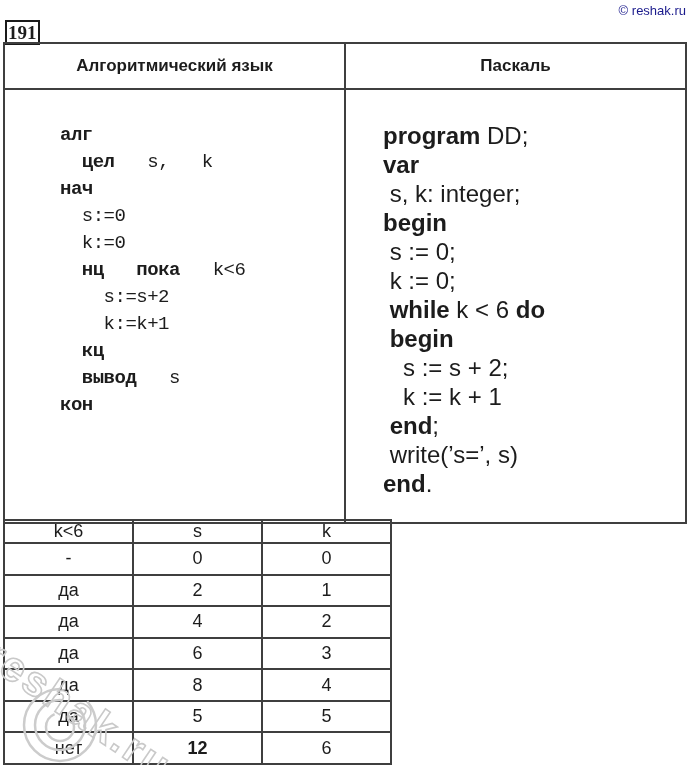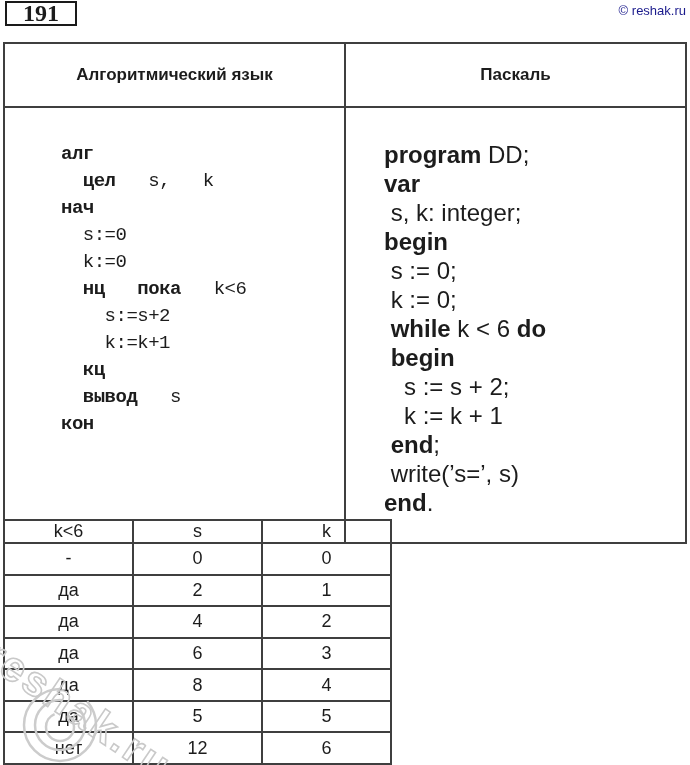--- a/index.html
+++ b/index.html
@@ -6,51 +6,51 @@
   .page{
     position:relative;
     width:690px;height:765px;
     background:#ffffff;
     overflow:hidden;
     color:#1c1c1c;
     font-family:"Liberation Sans",sans-serif;
   }
   
   .problem-number{
-    position:absolute;left:5px;top:1px;
+    position:absolute;left:5px;top:20px;
     border:2.5px solid #1a1a1a;
-    padding:0 16px;
+    padding:0 1px;
     font-family:"Liberation Serif",serif;
-    font-weight:bold;font-size:24px;line-height:21px;
+    font-weight:bold;font-size:19px;line-height:21px;
     background:#fff;
   }
   
   .copyright{
     position:absolute;top:0;right:4px;
     font-family:Liberation Sans, sans-serif;
     font-size:13px;line-height:22px;
     color:#1a1a8c;
   }
   
   table{border-collapse:collapse;}
   .code-table{
     position:absolute;left:3px;top:42px;
     width:684px;height:448px;
     table-layout:fixed;
   }
   .code-table th,.code-table td{
     border:2px solid #3f3f3f;
-    padding:17px;vertical-align:top;
+    padding:8px;vertical-align:top;
   }
   .code-table th{
     height:28px;
     font-size:17px;font-weight:bold;
     text-align:center;vertical-align:middle;
   }
-  .code{margin:8px;white-space:pre;}
+  .code{margin:16px;white-space:pre;}
   .code div{white-space:pre;}
   .algo-code{
     padding:8px 0 0 31px;
     font-family:"Liberation Mono","DejaVu Sans Mono",monospace;
     font-size:19px;line-height:27px;
     letter-spacing:-0.5px;
   }
   .pascal-code{
     padding:7px 0 0 13px;
     font-family:"Liberation Sans",sans-serif;
@@ -63,21 +63,21 @@
     width:381px;height:246px;
     table-layout:fixed;
   }
   .trace-table th,.trace-table td{
     border:2px solid #3f3f3f;
     width:127px;
     font-size:18px;font-weight:normal;
     text-align:center;vertical-align:middle;
     padding:0;
   }
-  .trace-table td.b{font-weight:normal;}
+  .trace-table td.b{font-weight:bold;}
   
   .watermark{position:absolute;left:0;top:0;width:690px;height:765px;pointer-events:none;z-index:5;}
   .watermark-text{
     position:absolute;left:2px;top:630px;
     transform-origin:0 0;
     transform:rotate(34deg);
     font-family:"Liberation Sans",sans-serif;
     font-weight:bold;
     font-size:42px;letter-spacing:3px;
     color:transparent;

